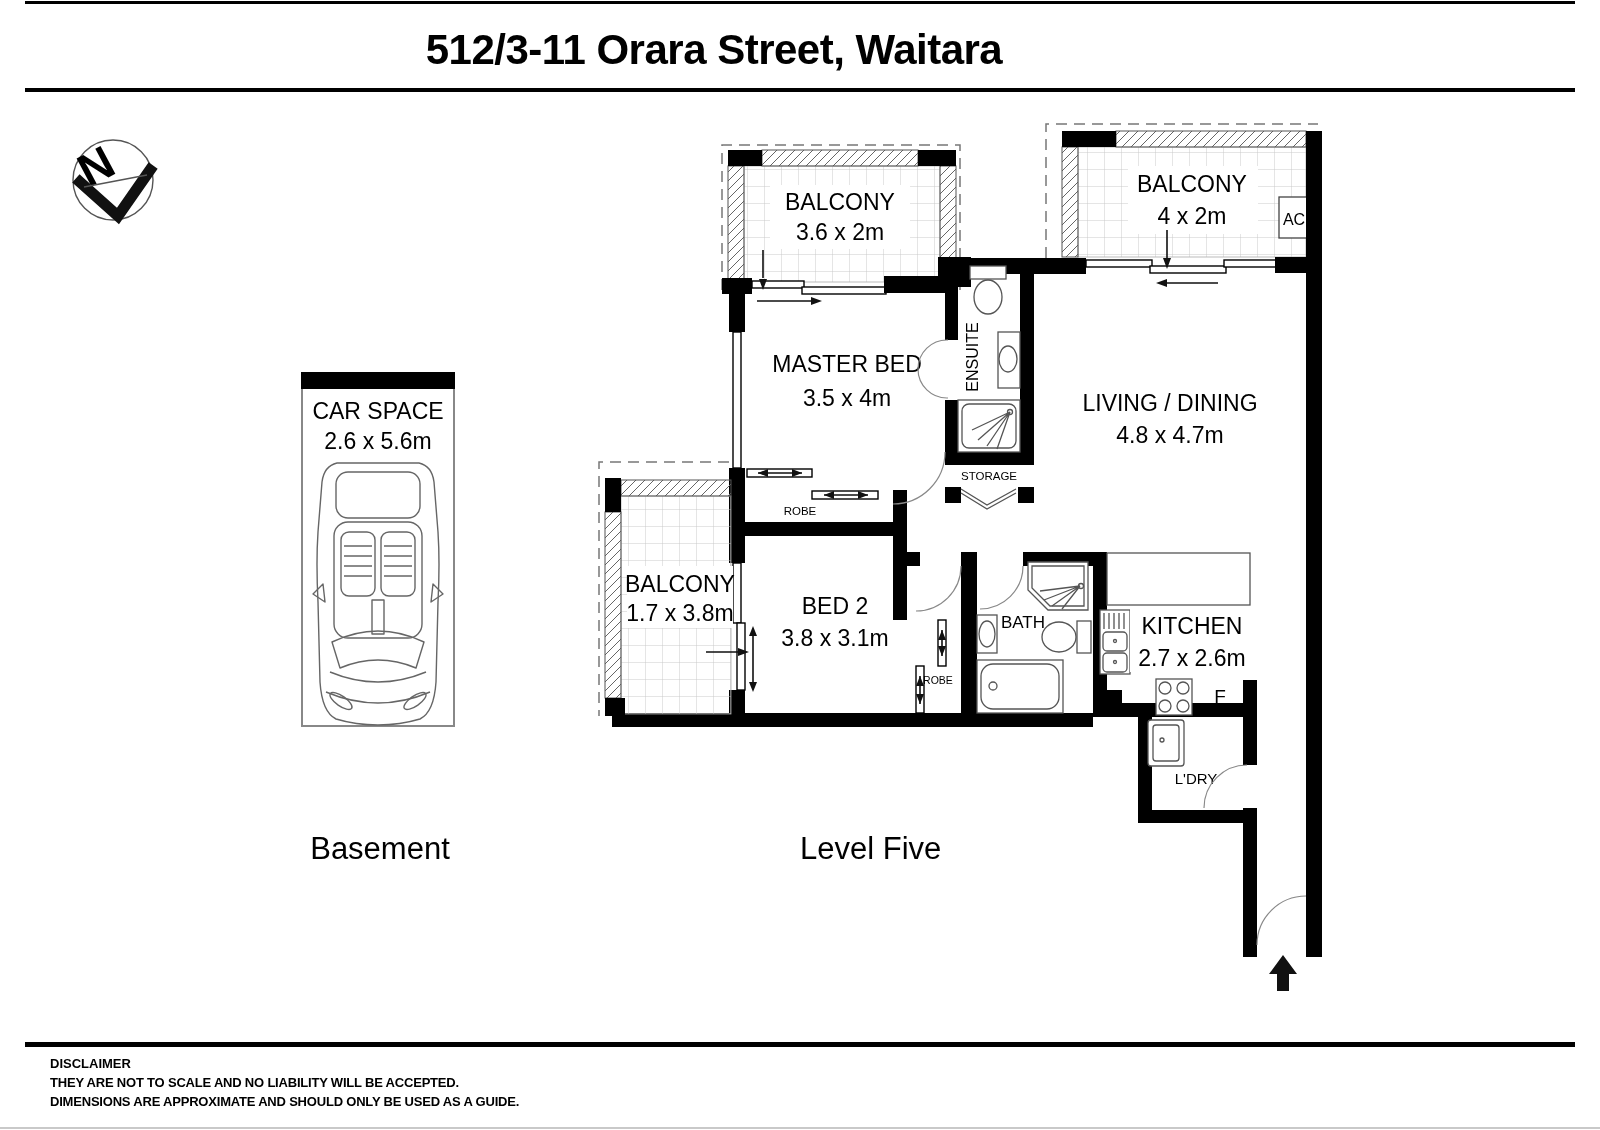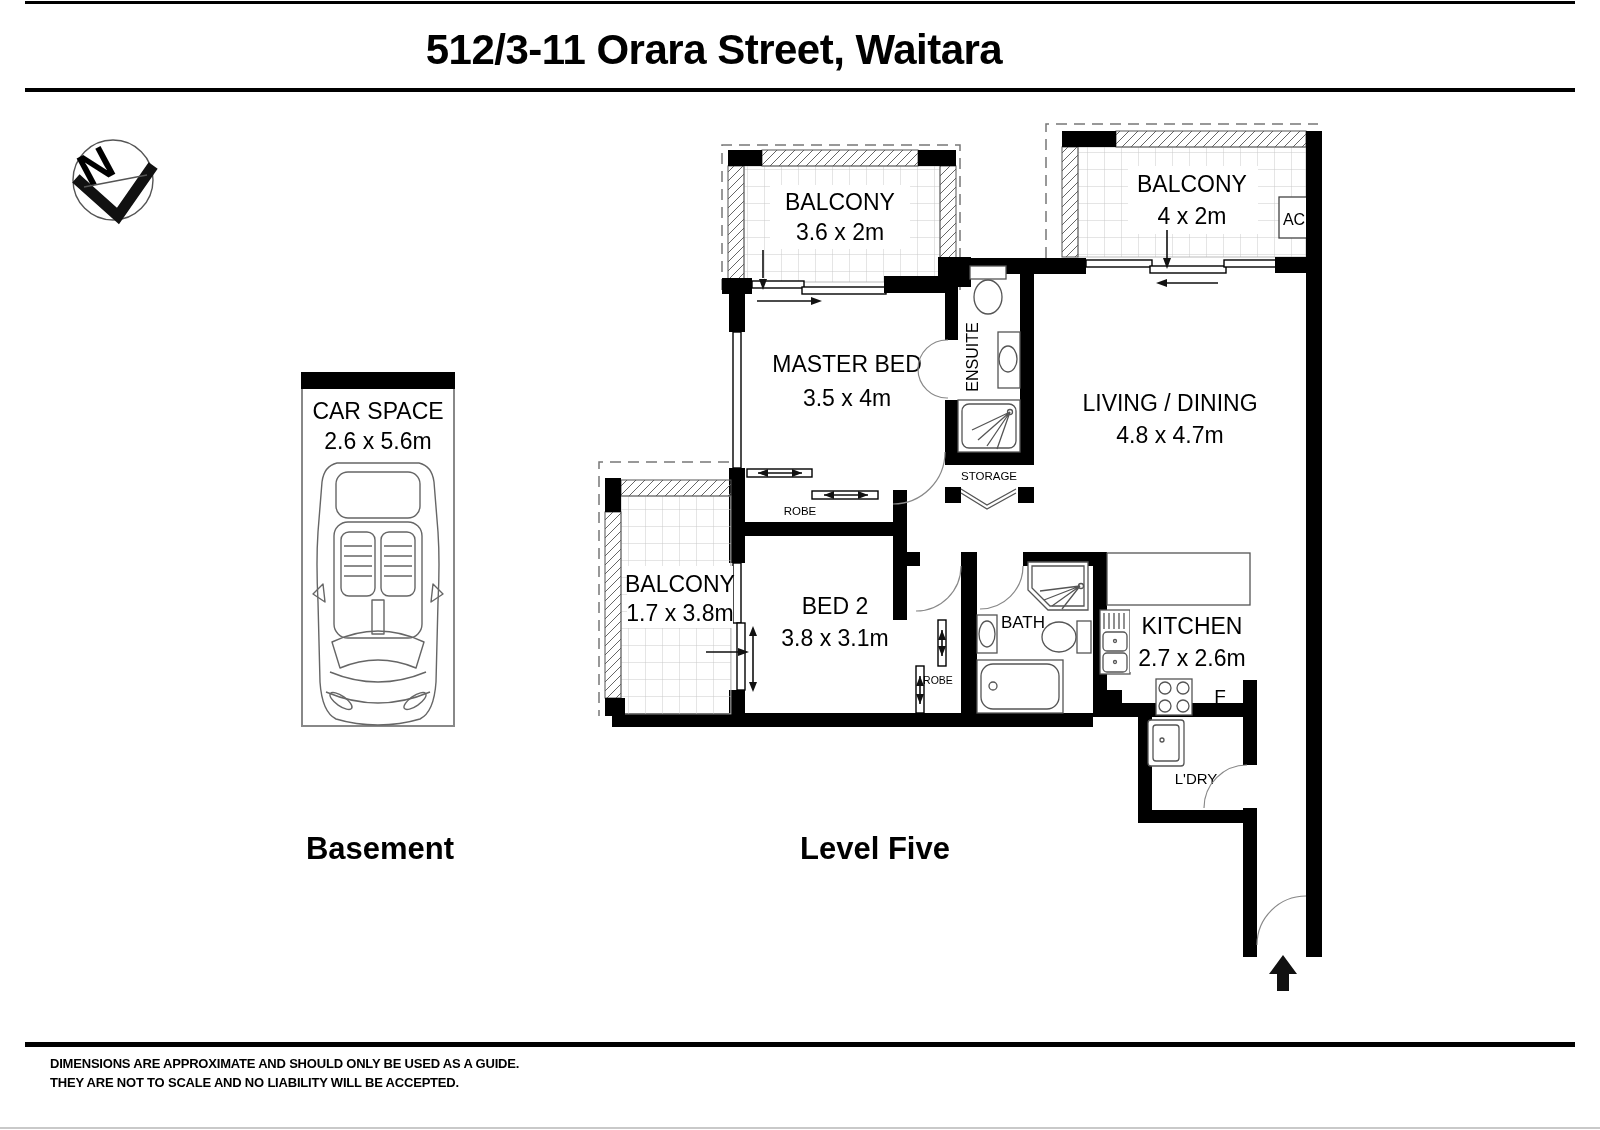--- a/index.html
+++ b/index.html
@@ -5,21 +5,21 @@
   html,body{margin:0;padding:0;background:#fff;}
   #page{position:relative;width:1600px;height:1130px;background:#fff;overflow:hidden;
         font-family:"Liberation Sans", sans-serif;color:#000;}
   .rule{position:absolute;left:25px;width:1550px;background:#000;}
   #rule-top{top:1px;height:3px;}
   #rule-title{top:88px;height:4px;}
   #rule-footer{top:1042px;height:5px;}
   #rule-bottom{position:absolute;left:0;top:1127px;width:1600px;height:2px;background:#c9c9c9;}
   #title{position:absolute;top:26px;left:0;width:1428px;text-align:center;
          font-size:42px;font-weight:bold;letter-spacing:-0.5px;}
-  .section-label{position:absolute;font-size:31px;font-weight:bold;}
+  .section-label{position:absolute;font-size:31px;font-weight:normal;}
   #label-basement{top:831px;left:300px;width:160px;text-align:center;}
   #label-level{top:831px;left:800px;width:190px;text-align:left;}
   #disclaimer{position:absolute;left:50px;top:1054px;font-weight:bold;line-height:19px;}
   #disclaimer .h{font-size:13px;}
   #disclaimer .l{font-size:13px;letter-spacing:-0.2px;}
   svg{position:absolute;left:0;top:0;}
   text{font-family:"Liberation Sans", sans-serif;fill:#000;}
   .roomlabel{font-size:23px;}
   .dims{font-size:23px;}
   .small{font-size:11.5px;}
@@ -289,17 +289,18 @@
       <path class="arrow" d="M706 652 H738 M753 634 V684"></path>
       <path class="ah" d="M749 652 L738 648 V656 Z M753 626 L749 636 H757 Z M753 692 L749 682 H757 Z"></path>
     </g>
   </svg>
 
   <div id="label-basement" class="section-label">Basement</div>
   <div id="label-level" class="section-label">Level Five</div>
 
   <div id="rule-footer" class="rule"></div>
   <div id="disclaimer">
+    <div class="h">DISCLAIMER</div>
+    <div class="l">THEY ARE NOT TO SCALE AND NO LIABILITY WILL BE ACCEPTED.</div>
     <div class="l">DIMENSIONS ARE APPROXIMATE AND SHOULD ONLY BE USED AS A  GUIDE.</div>
-    <div class="l">THEY ARE NOT TO SCALE AND NO LIABILITY WILL BE ACCEPTED.</div>
   </div>
   <div id="rule-bottom"></div>
 </div>
 
 </body></html>

